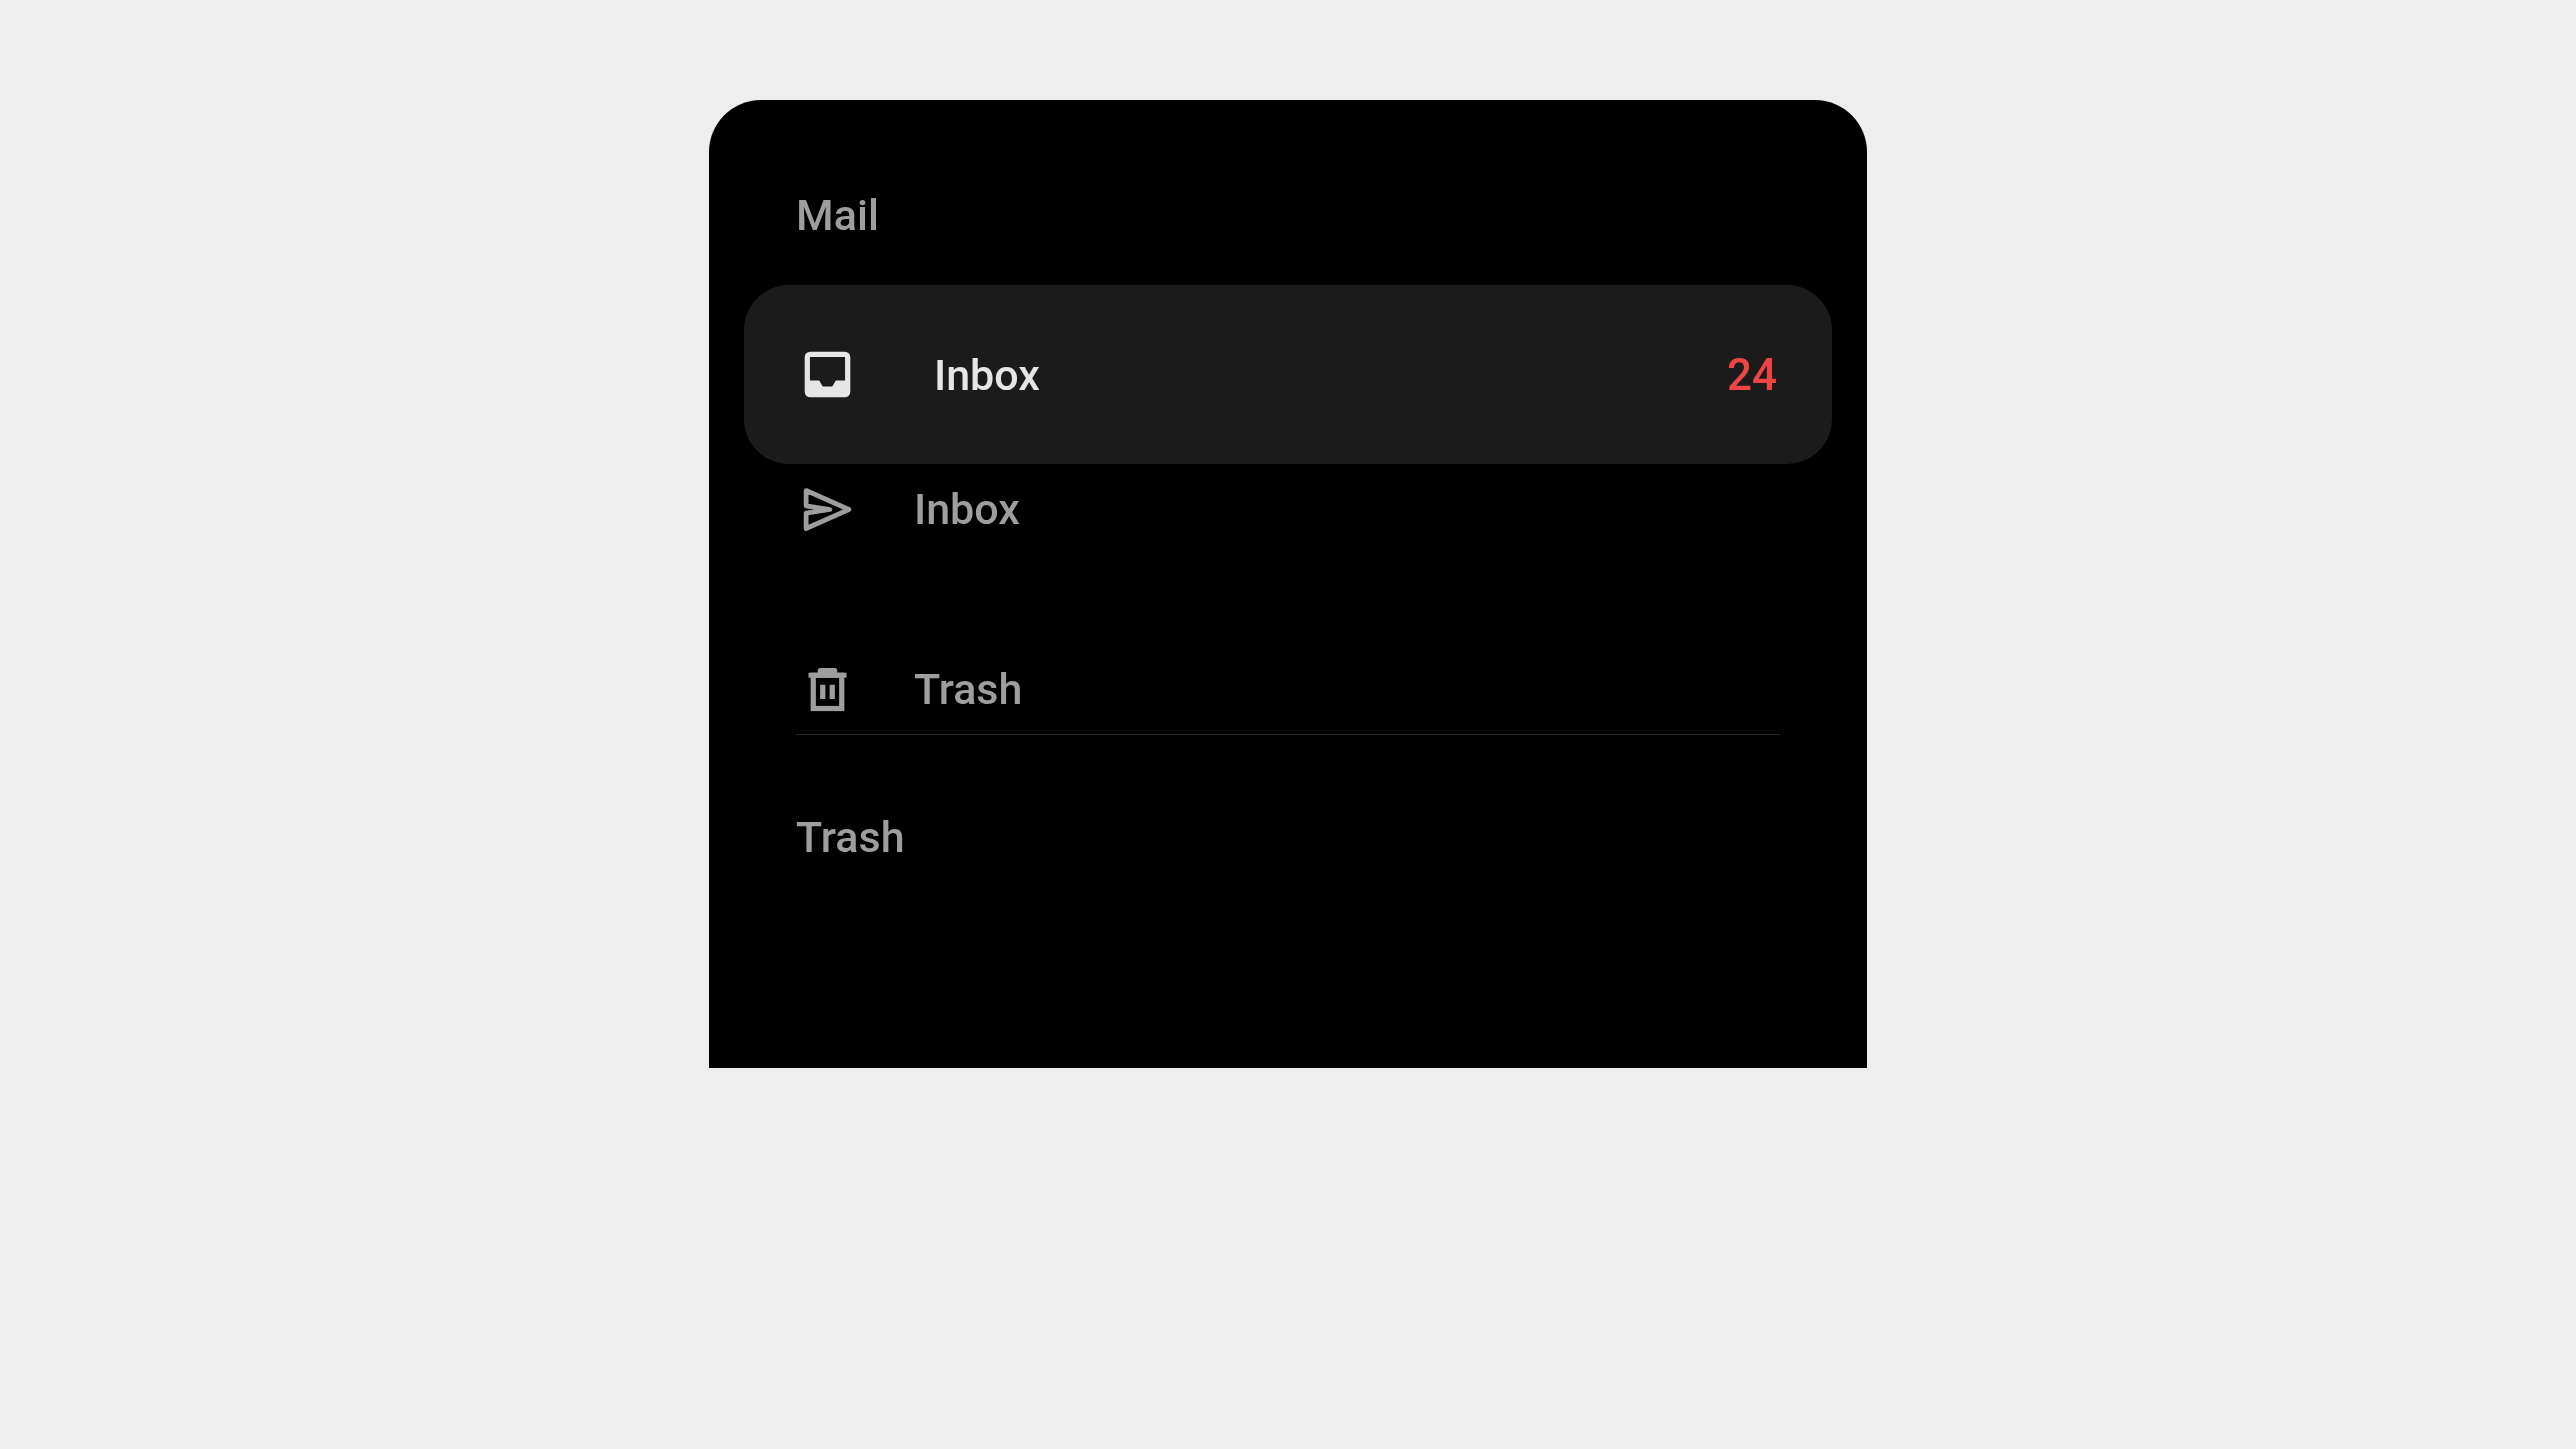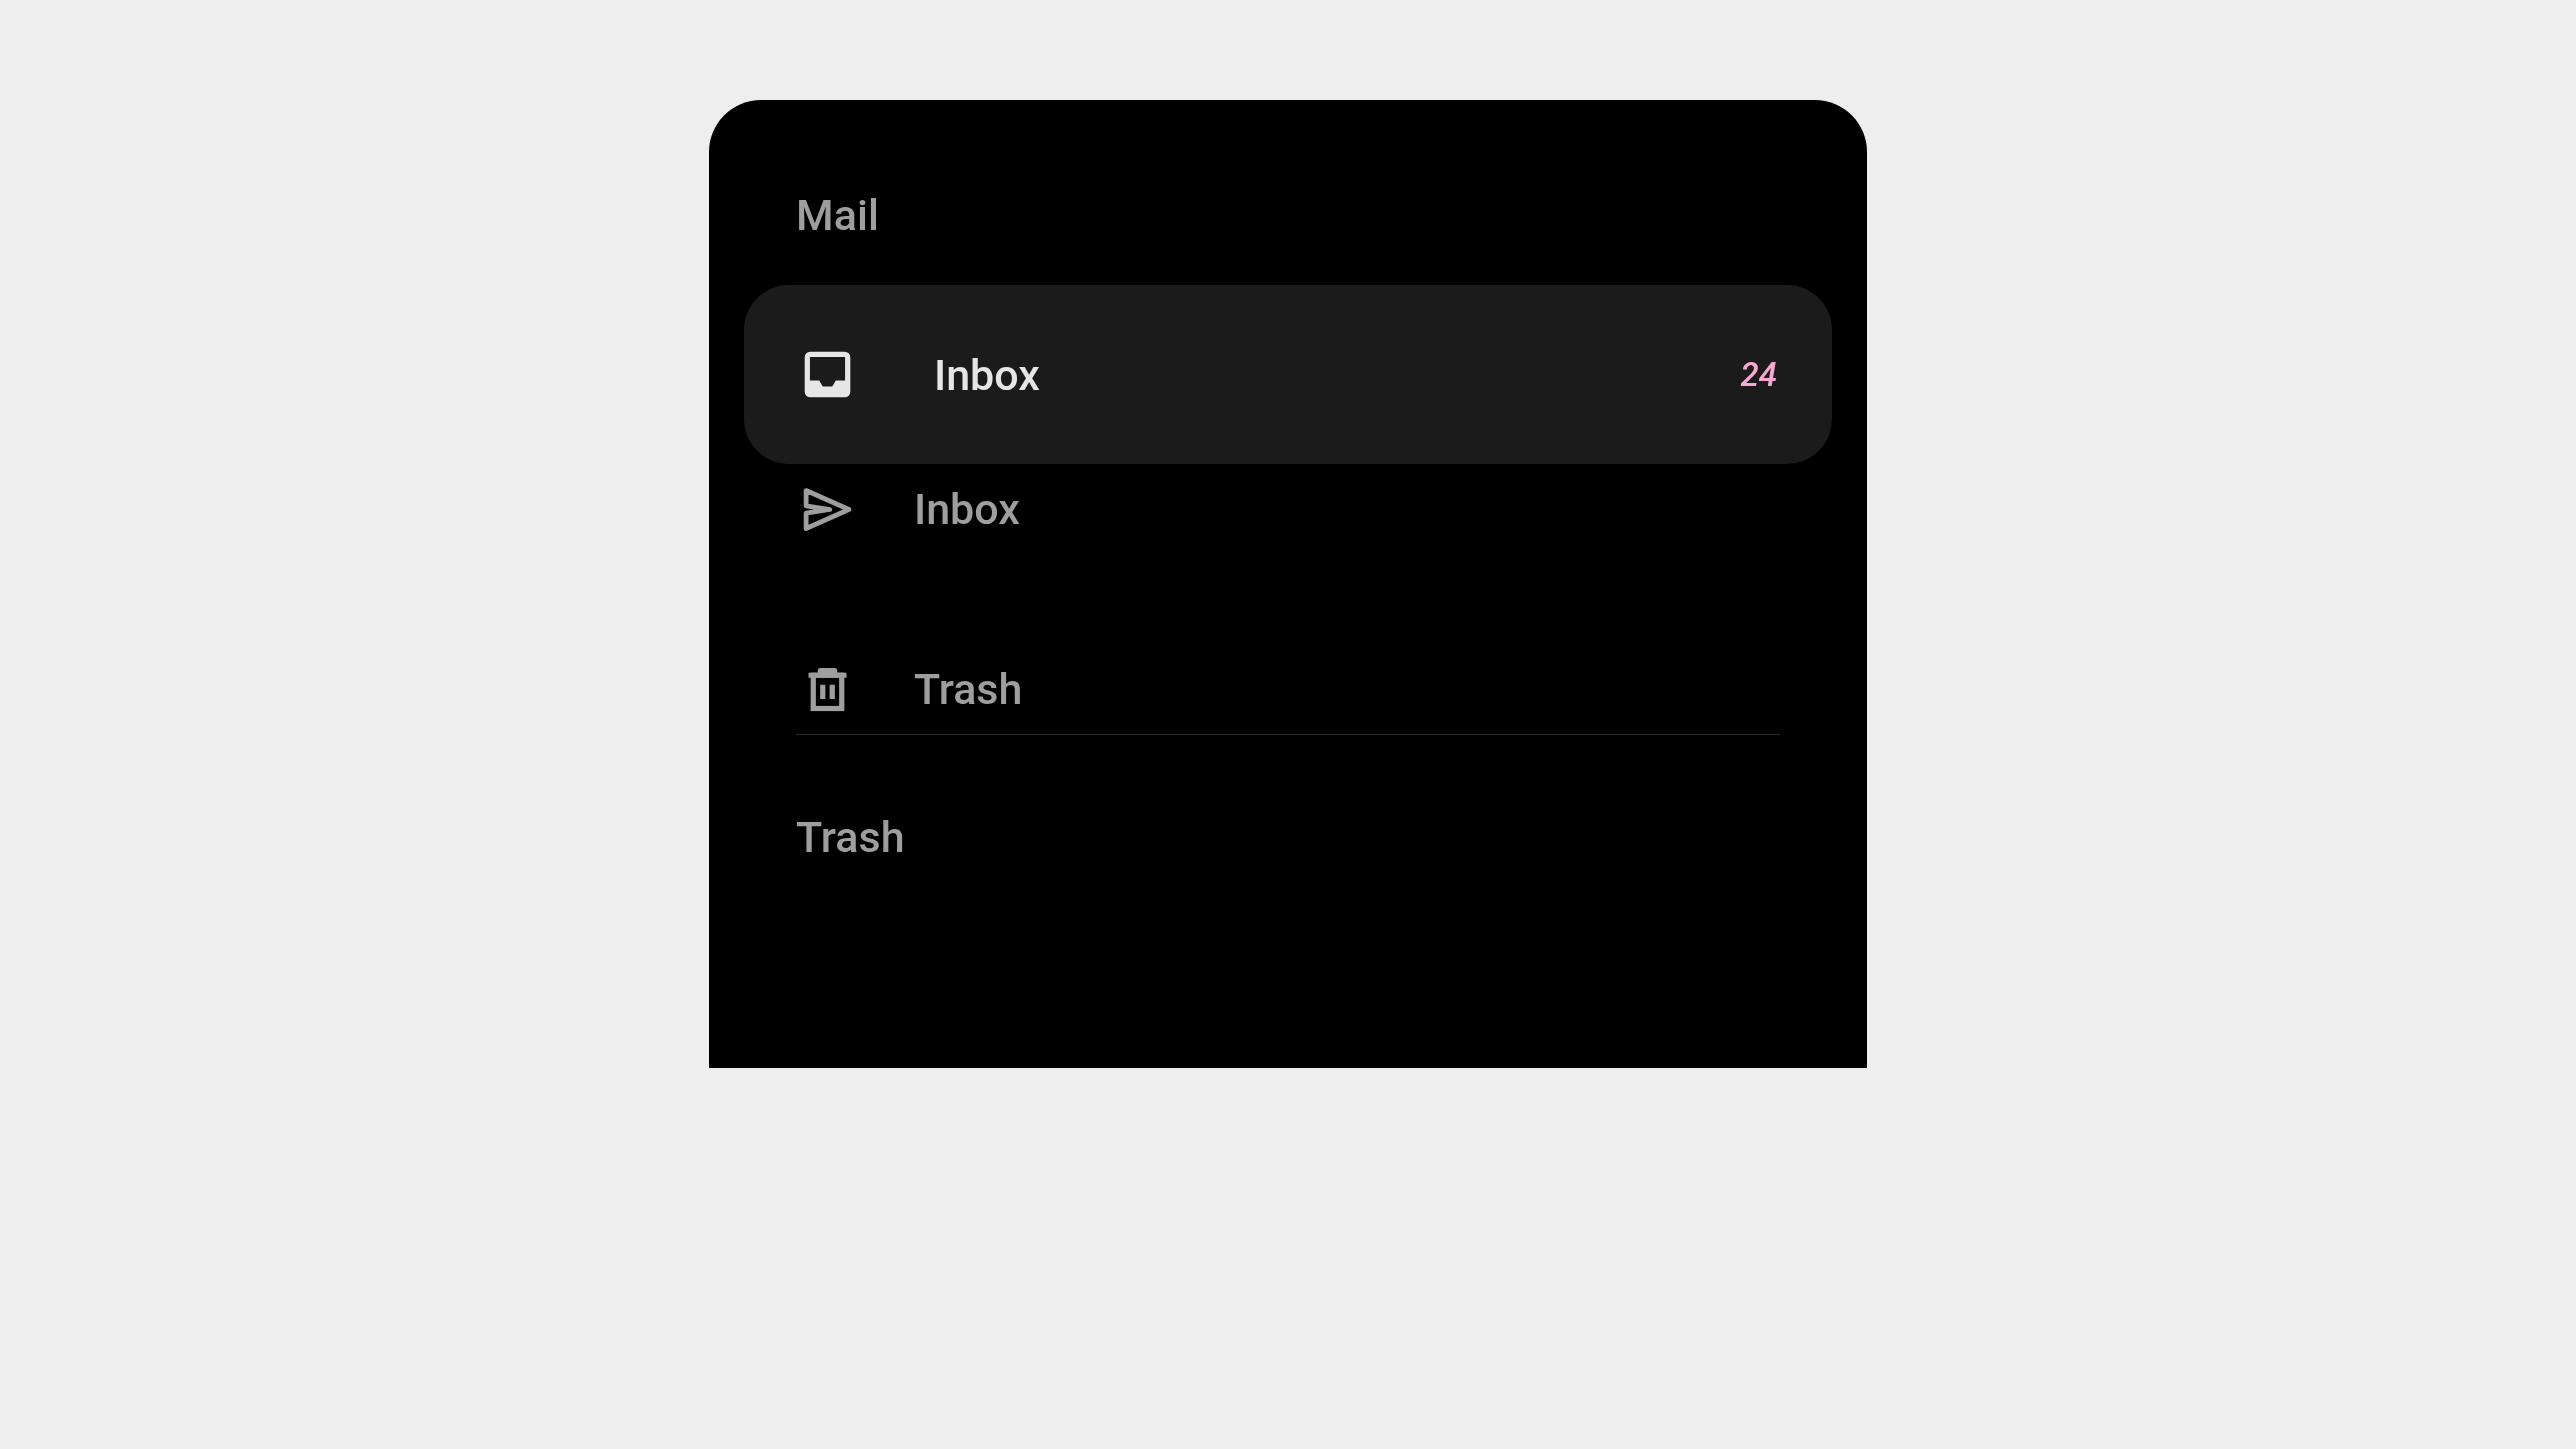--- a/index.html
+++ b/index.html
@@ -63,24 +63,23 @@
   }
   .item .label {
     margin-left: 58px;
     font-size: 43px;
     font-weight: 500;
     color: #9e9e9e;
     flex: 1 1 auto;
   }
   .item.selected .label { color: #e6e6e6; }
   .item .count {
-    font-size: 33px;
+    font-size: 44px;
     font-weight: 500;
-    color: #f9a8d4;
-    font-style: italic;
+    color: #ef4444;
   }
   .divider {
     height: 1.3px;
     background: #2a2a2a;
     margin: 0 52px;
   }
   .section-header.second {
     padding-top: 77px;
     padding-bottom: 77px;
   }

